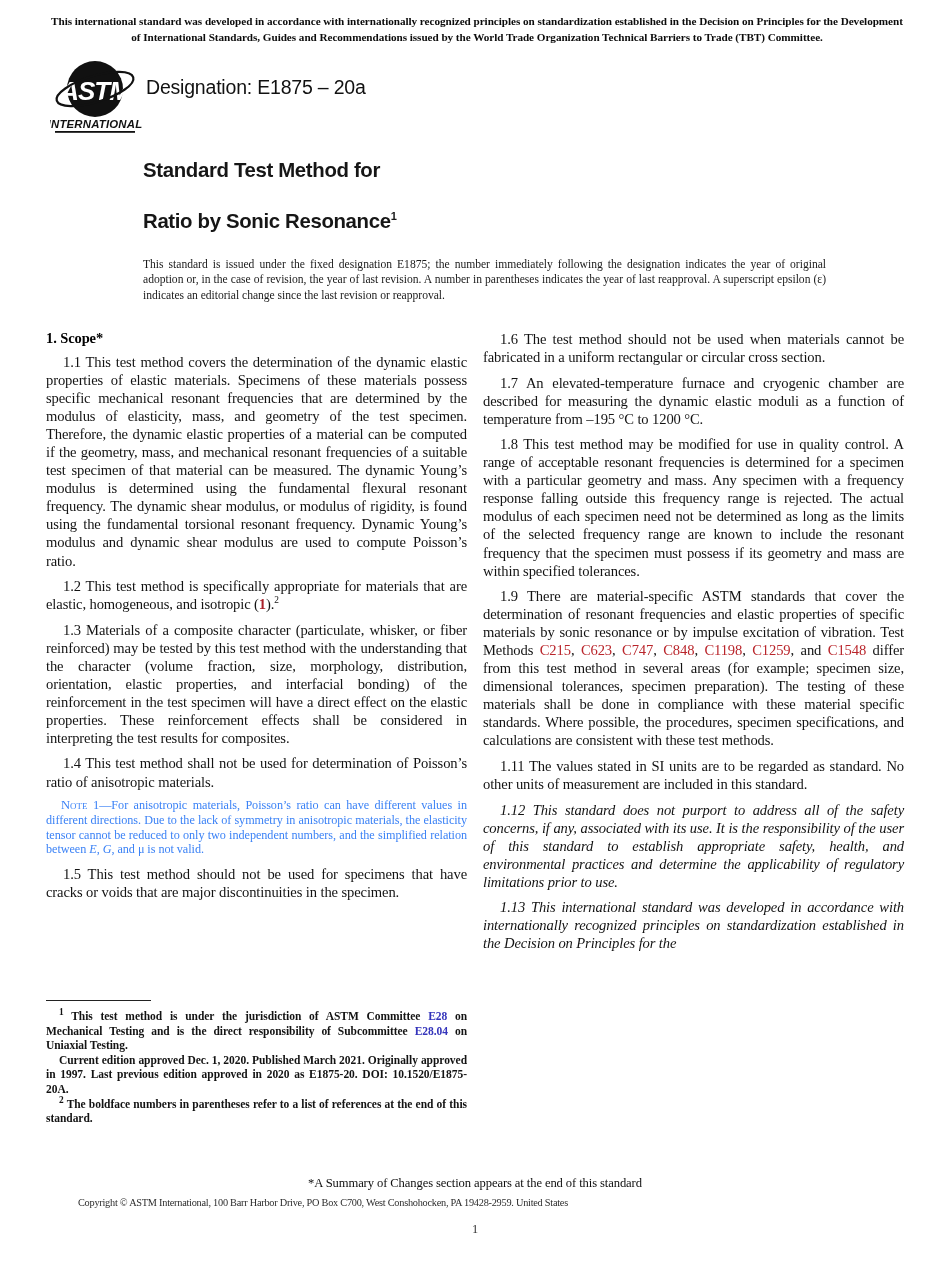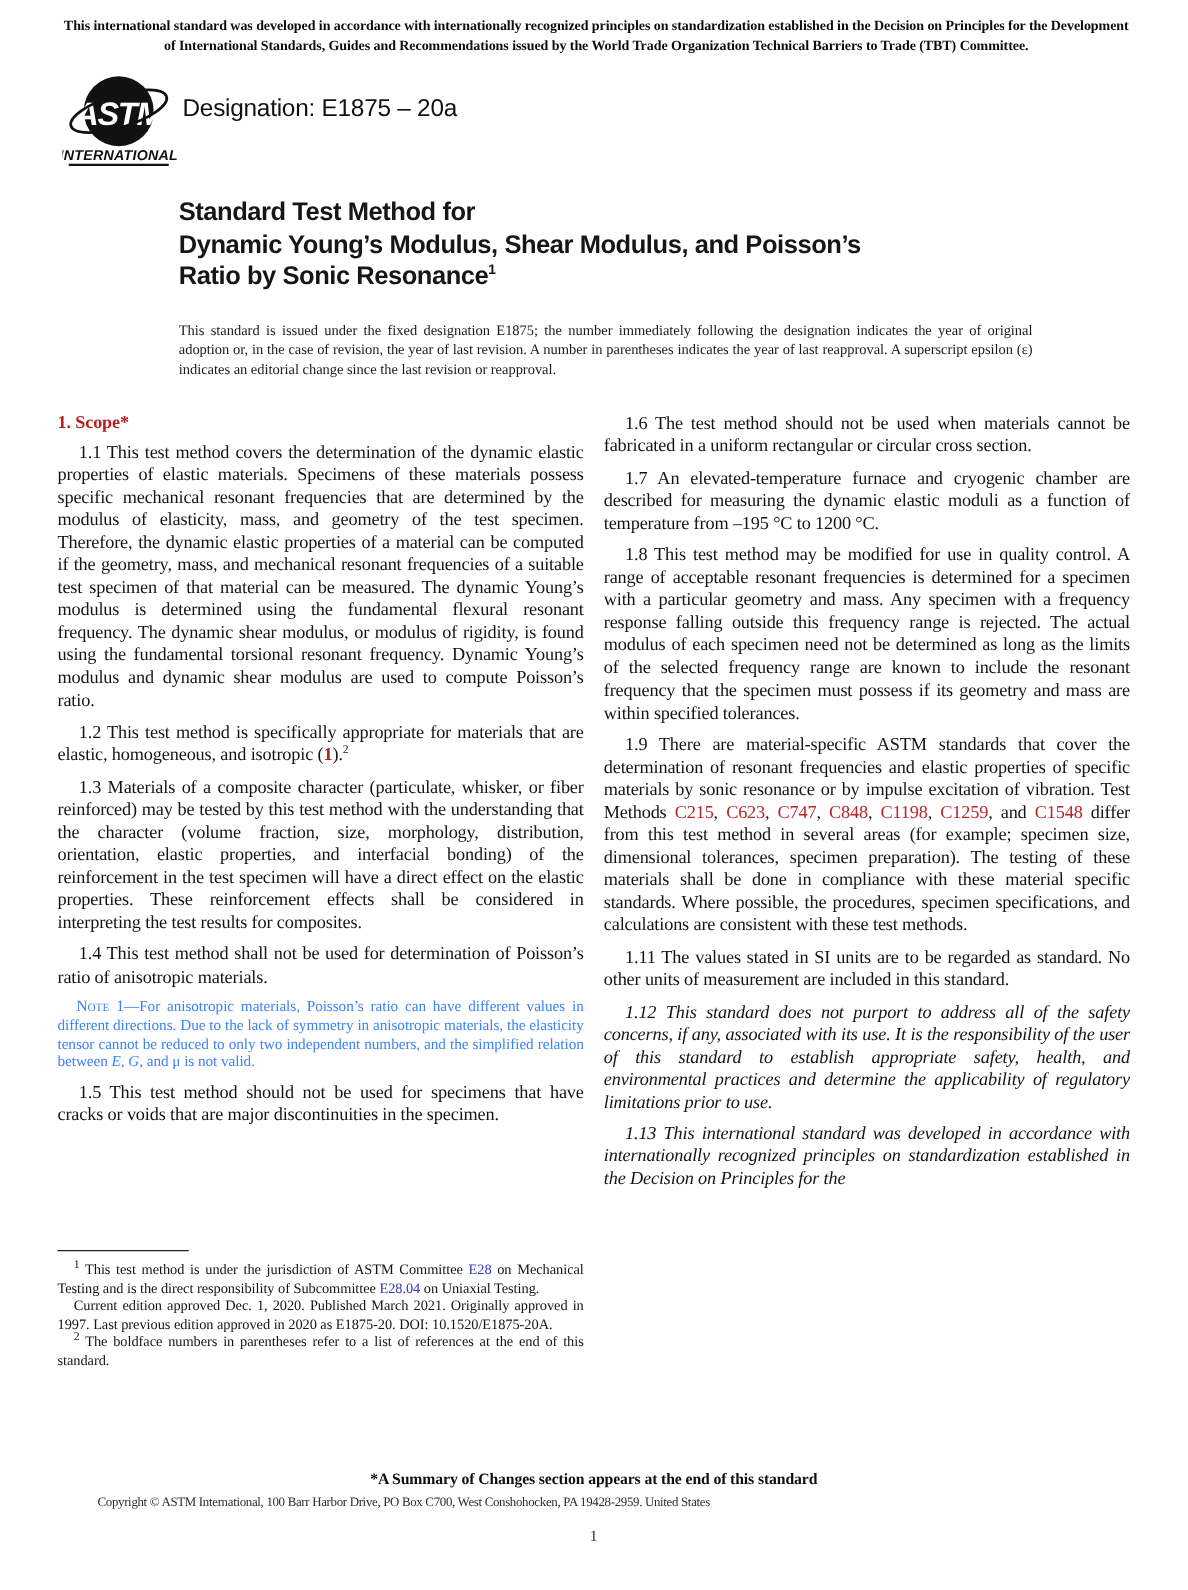--- a/index.html
+++ b/index.html
@@ -106,21 +106,21 @@
     width: 421px;
   }
   .col-left  { left: 46px;  }
   .col-right { left: 483px; }
 
   h2.section-head {
     margin: 0 0 6px 0;
     font-size: 14.5px;
     font-weight: bold;
     letter-spacing: -0.1px;
-    color: #b91c1c;
+    color: #000000;
   }
 
   p.para {
     margin: 0 0 7.5px 0;
     font-size: 14.6px;
     line-height: 18.05px;
     text-align: justify;
     text-justify: inter-word;
     text-indent: 17px;
     color: #131313;
@@ -155,20 +155,21 @@
     vertical-align: super;
     line-height: 0;
   }
 
   
   .footnotes {
     position: absolute;
     left: 46px;
     top: 1000px;
     width: 421px;
+    font-weight: bold;
   }
   .fn-rule {
     width: 105px;
     height: 0;
     border-top: 1.1px solid #222;
     margin: 0 0 8px 0;
   }
   p.fn {
     margin: 0 0 0 0;
     font-size: 11.5px;
@@ -180,21 +181,21 @@
   }
 
   
   .summary-line {
     position: absolute;
     left: 46px;
     top: 1176px;
     width: 858px;
     text-align: center;
     font-size: 12.6px;
-    font-weight: bold;
+    font-weight: normal;
     color: #0f0f0f;
     letter-spacing: -0.1px;
   }
   .copyright {
     position: absolute;
     left: 46px;
     top: 1197px;
     width: 880px;
     font-family: Liberation Serif, serif;
     font-size: 10.3px;
@@ -231,21 +232,21 @@
 
         <text x="45" y="70" font-family="Liberation Sans, DejaVu Sans, sans-serif" font-size="11.4" font-weight="bold" font-style="italic" fill="#111111" text-anchor="middle" letter-spacing="0.2">INTERNATIONAL</text>
         <rect x="5" y="73" width="80" height="1.8" fill="#111111"></rect>
       </svg>
     </div>
     <div class="designation">Designation: E1875 – 20a</div>
   </div>
 
   <div class="title-block">
     <span>Standard Test Method for</span><br>
-    <span>Dynamic Young’s Modulus, Shear Modulus, and Poisson’s</span><br>
+    <br>
     <span>Ratio by Sonic Resonance</span><sup>1</sup>
   </div>
 
   <div class="issued">This standard is issued under the fixed designation E1875; the number immediately following the designation indicates the year of original adoption or, in the case of revision, the year of last revision. A number in parentheses indicates the year of last reapproval. A superscript epsilon (ε) indicates an editorial change since the last revision or reapproval.</div>
 
   <div class="col col-left">
     <h2 class="section-head">1. Scope*</h2>
 
     <p class="para">1.1 This test method covers the determination of the dynamic elastic properties of elastic materials. Specimens of these materials possess specific mechanical resonant frequencies that are determined by the modulus of elasticity, mass, and geometry of the test specimen. Therefore, the dynamic elastic properties of a material can be computed if the geometry, mass, and mechanical resonant frequencies of a suitable test specimen of that material can be measured. The dynamic Young’s modulus is determined using the fundamental flexural resonant frequency. The dynamic shear modulus, or modulus of rigidity, is found using the fundamental torsional resonant frequency. Dynamic Young’s modulus and dynamic shear modulus are used to compute Poisson’s ratio.</p>
 

